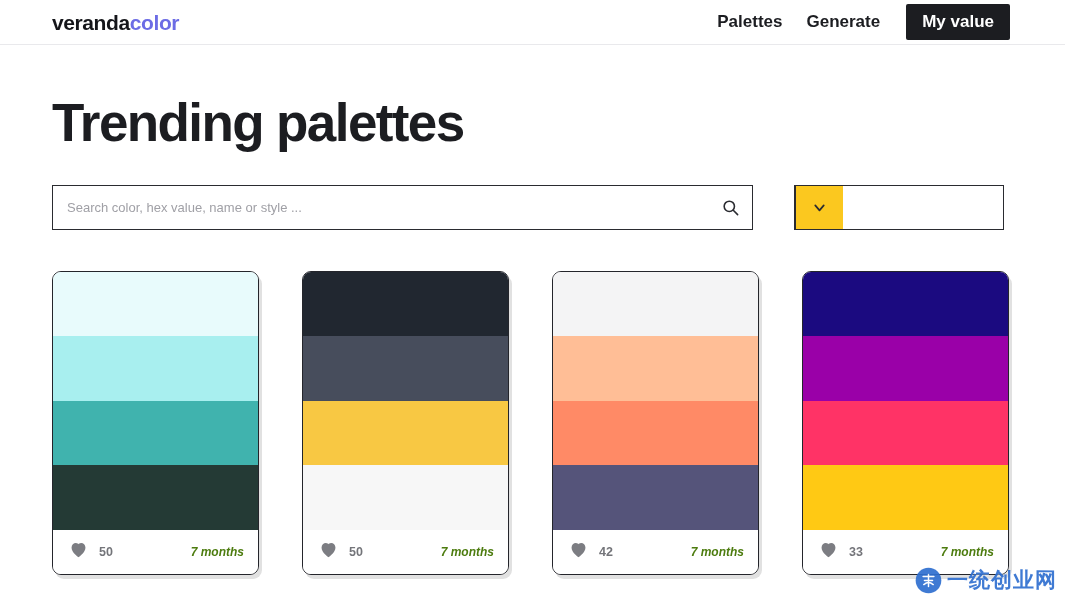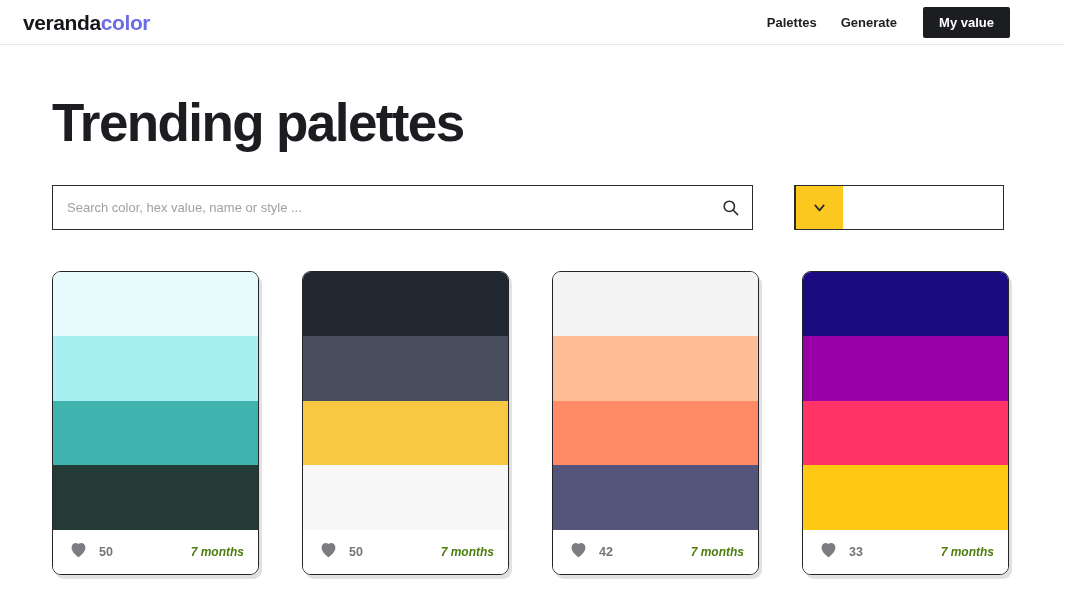--- a/index.html
+++ b/index.html
@@ -20,42 +20,42 @@
     background: #ffffff;
   }
 
   
   .header {
     position: relative;
     height: 45px;
     border-bottom: 1px solid #e9e9ec;
     display: flex;
     align-items: center;
-    padding: 0 55px 0 23px;
+    padding: 0 55px 0 52px;
   }
 
   .logo {
     font-size: 21px;
     font-weight: bold;
     letter-spacing: -0.4px;
     line-height: 1;
     white-space: nowrap;
   }
   .logo .logo-a { color: #15161a; }
   .logo .logo-b { color: #6c6ce5; }
 
   .nav {
     margin-left: auto;
     display: flex;
     align-items: center;
     gap: 0px;
   }
 
   .nav-item {
-    font-size: 13px;
+    font-size: 17px;
     font-weight: bold;
     color: #1c1d21;
     padding: 6px 12px;
     white-space: nowrap;
     cursor: pointer;
   }
 
   .nav-item.cta {
     background: #1c1d21;
     color: #ffffff;
@@ -345,14 +345,21 @@
             </svg>
           </span>
           <span class="like-count">33</span>
         </div>
         <span class="age">7 months</span>
       </div>
     </div>
 
   </div>
 
+  <div class="watermark">
+    <svg class="wm-logo" viewBox="0 0 40 40">
+      <circle cx="20" cy="20" r="19" fill="#2f6fd0"></circle>
+      <path d="M12 14h16M20 11v18M14 20h12M13 26c2.5-2 5-3 7-3s4.5 1 7 3" stroke="#ffffff" stroke-width="2.2" fill="none" stroke-linecap="round"></path>
+    </svg>
+    <span class="wm-text">一统创业网</span>
+  </div>
 
 </div>
 
 </body></html>

